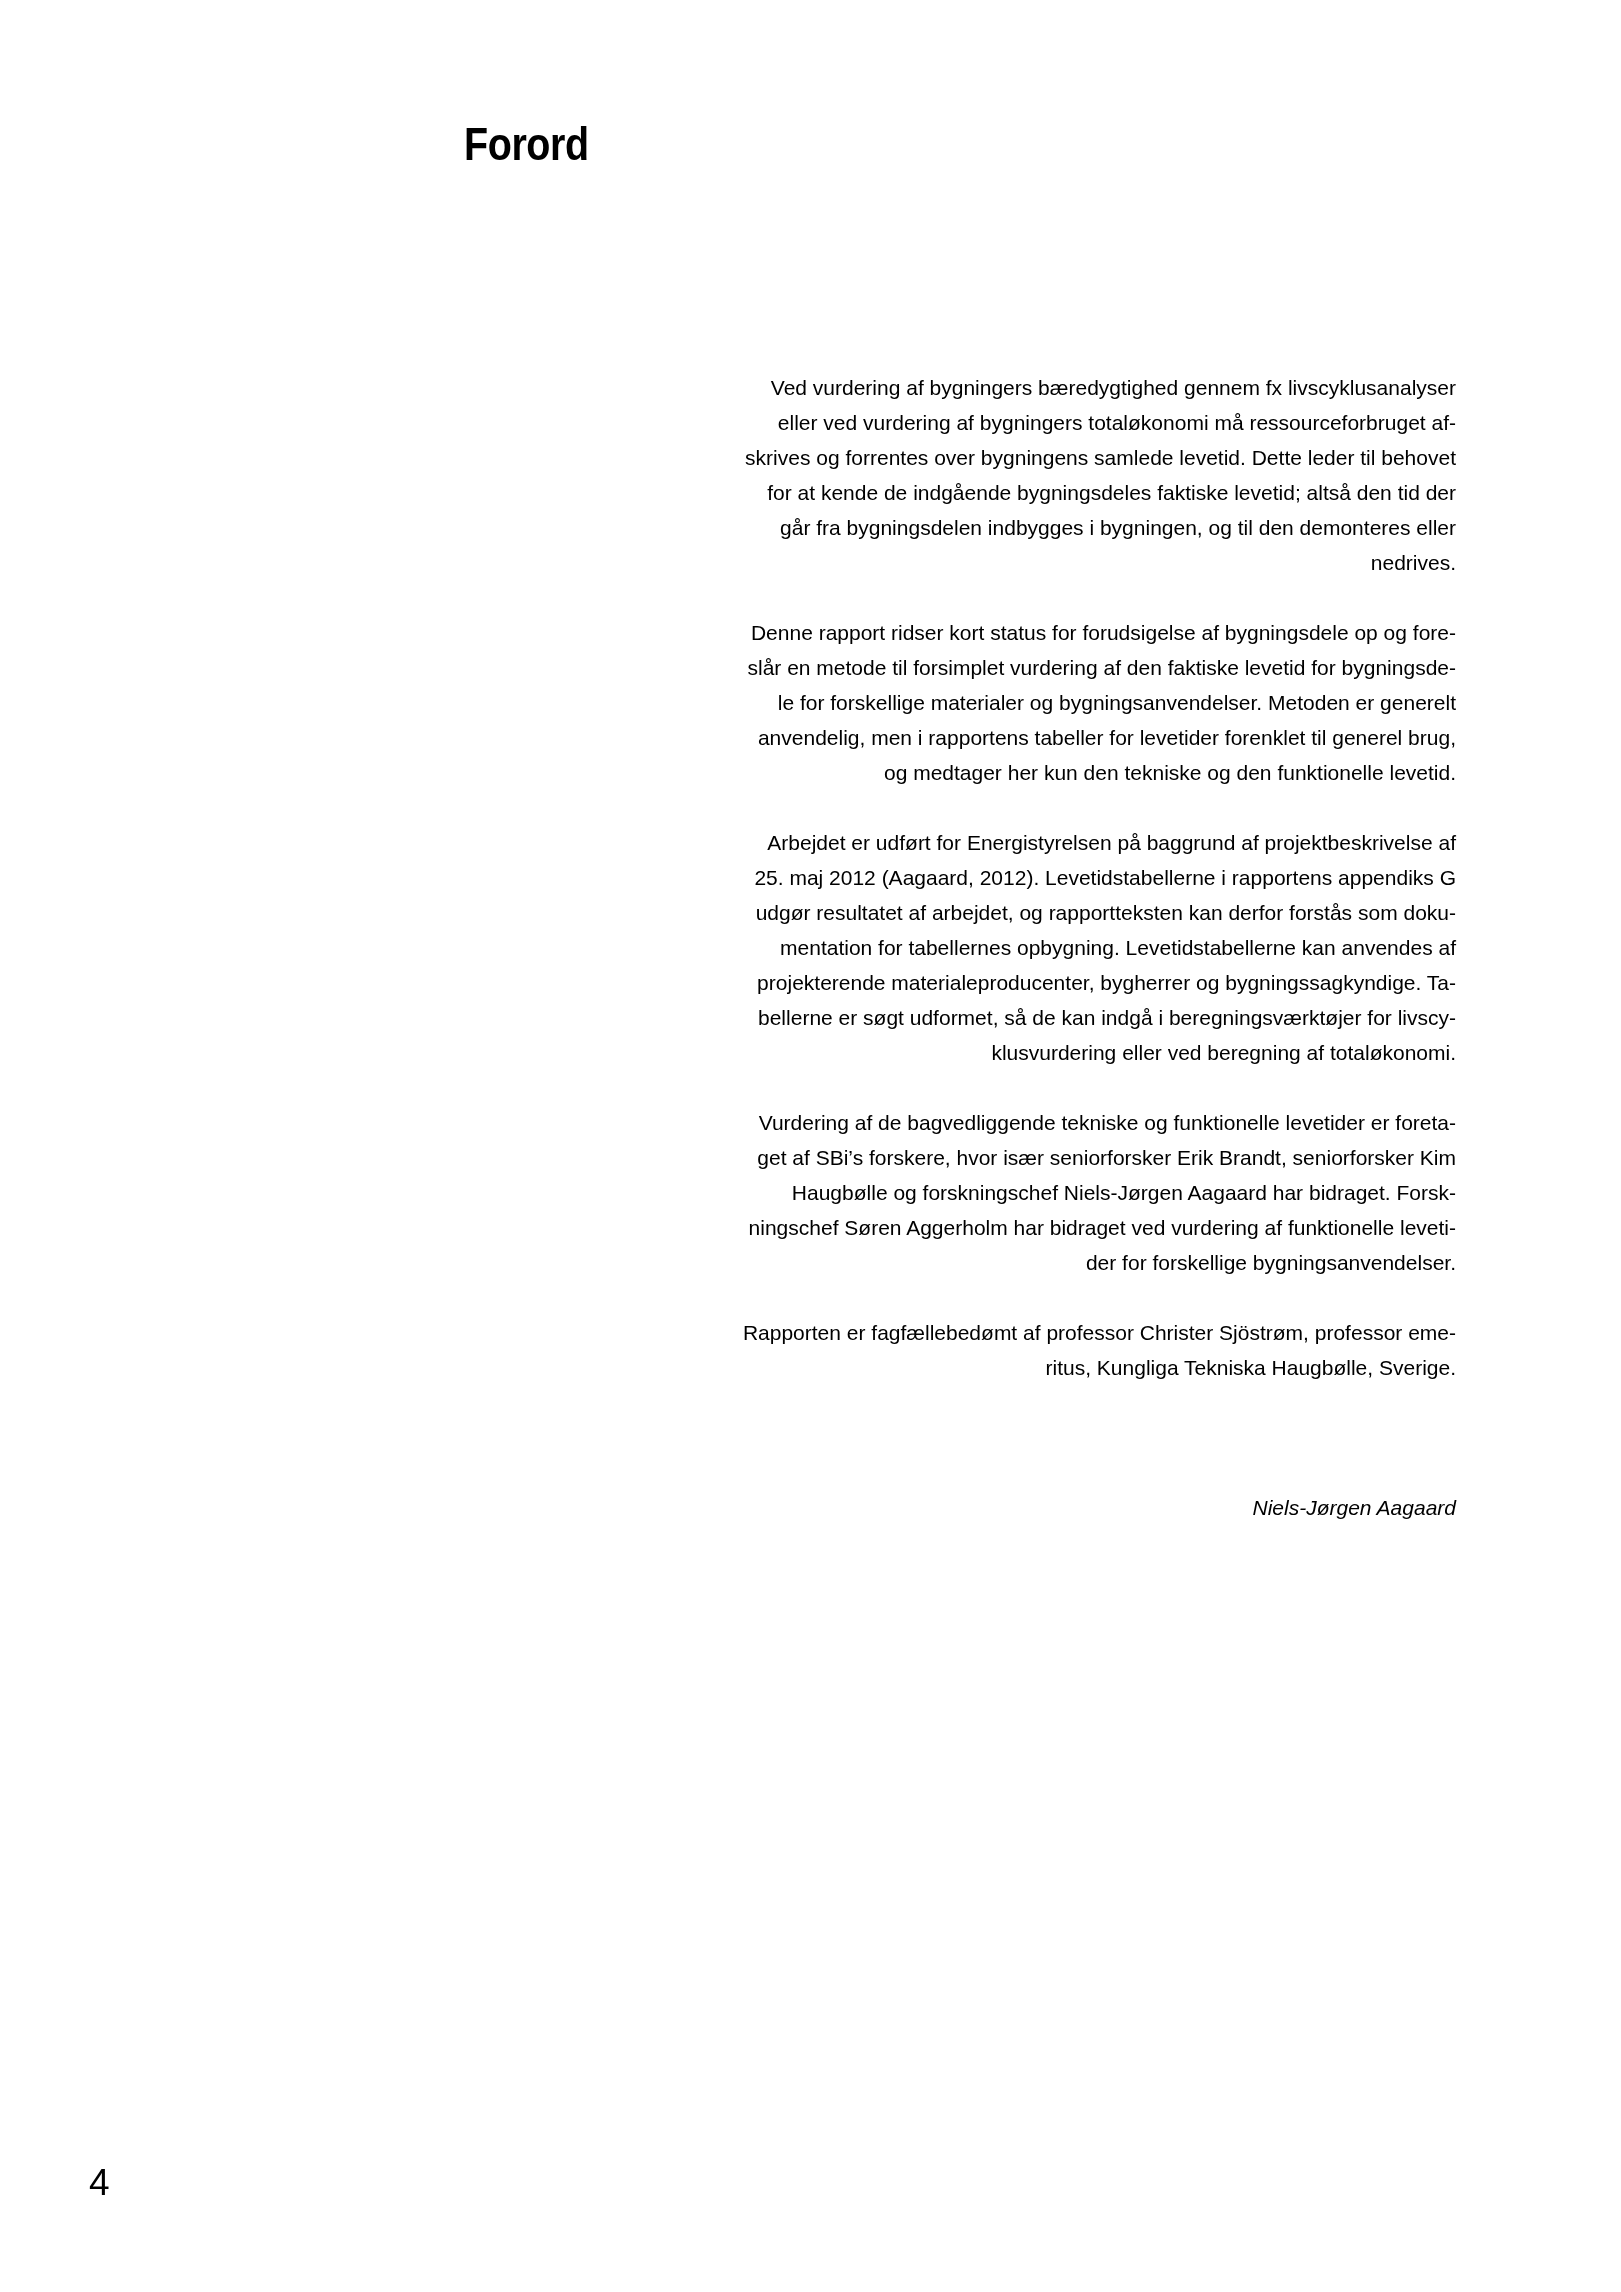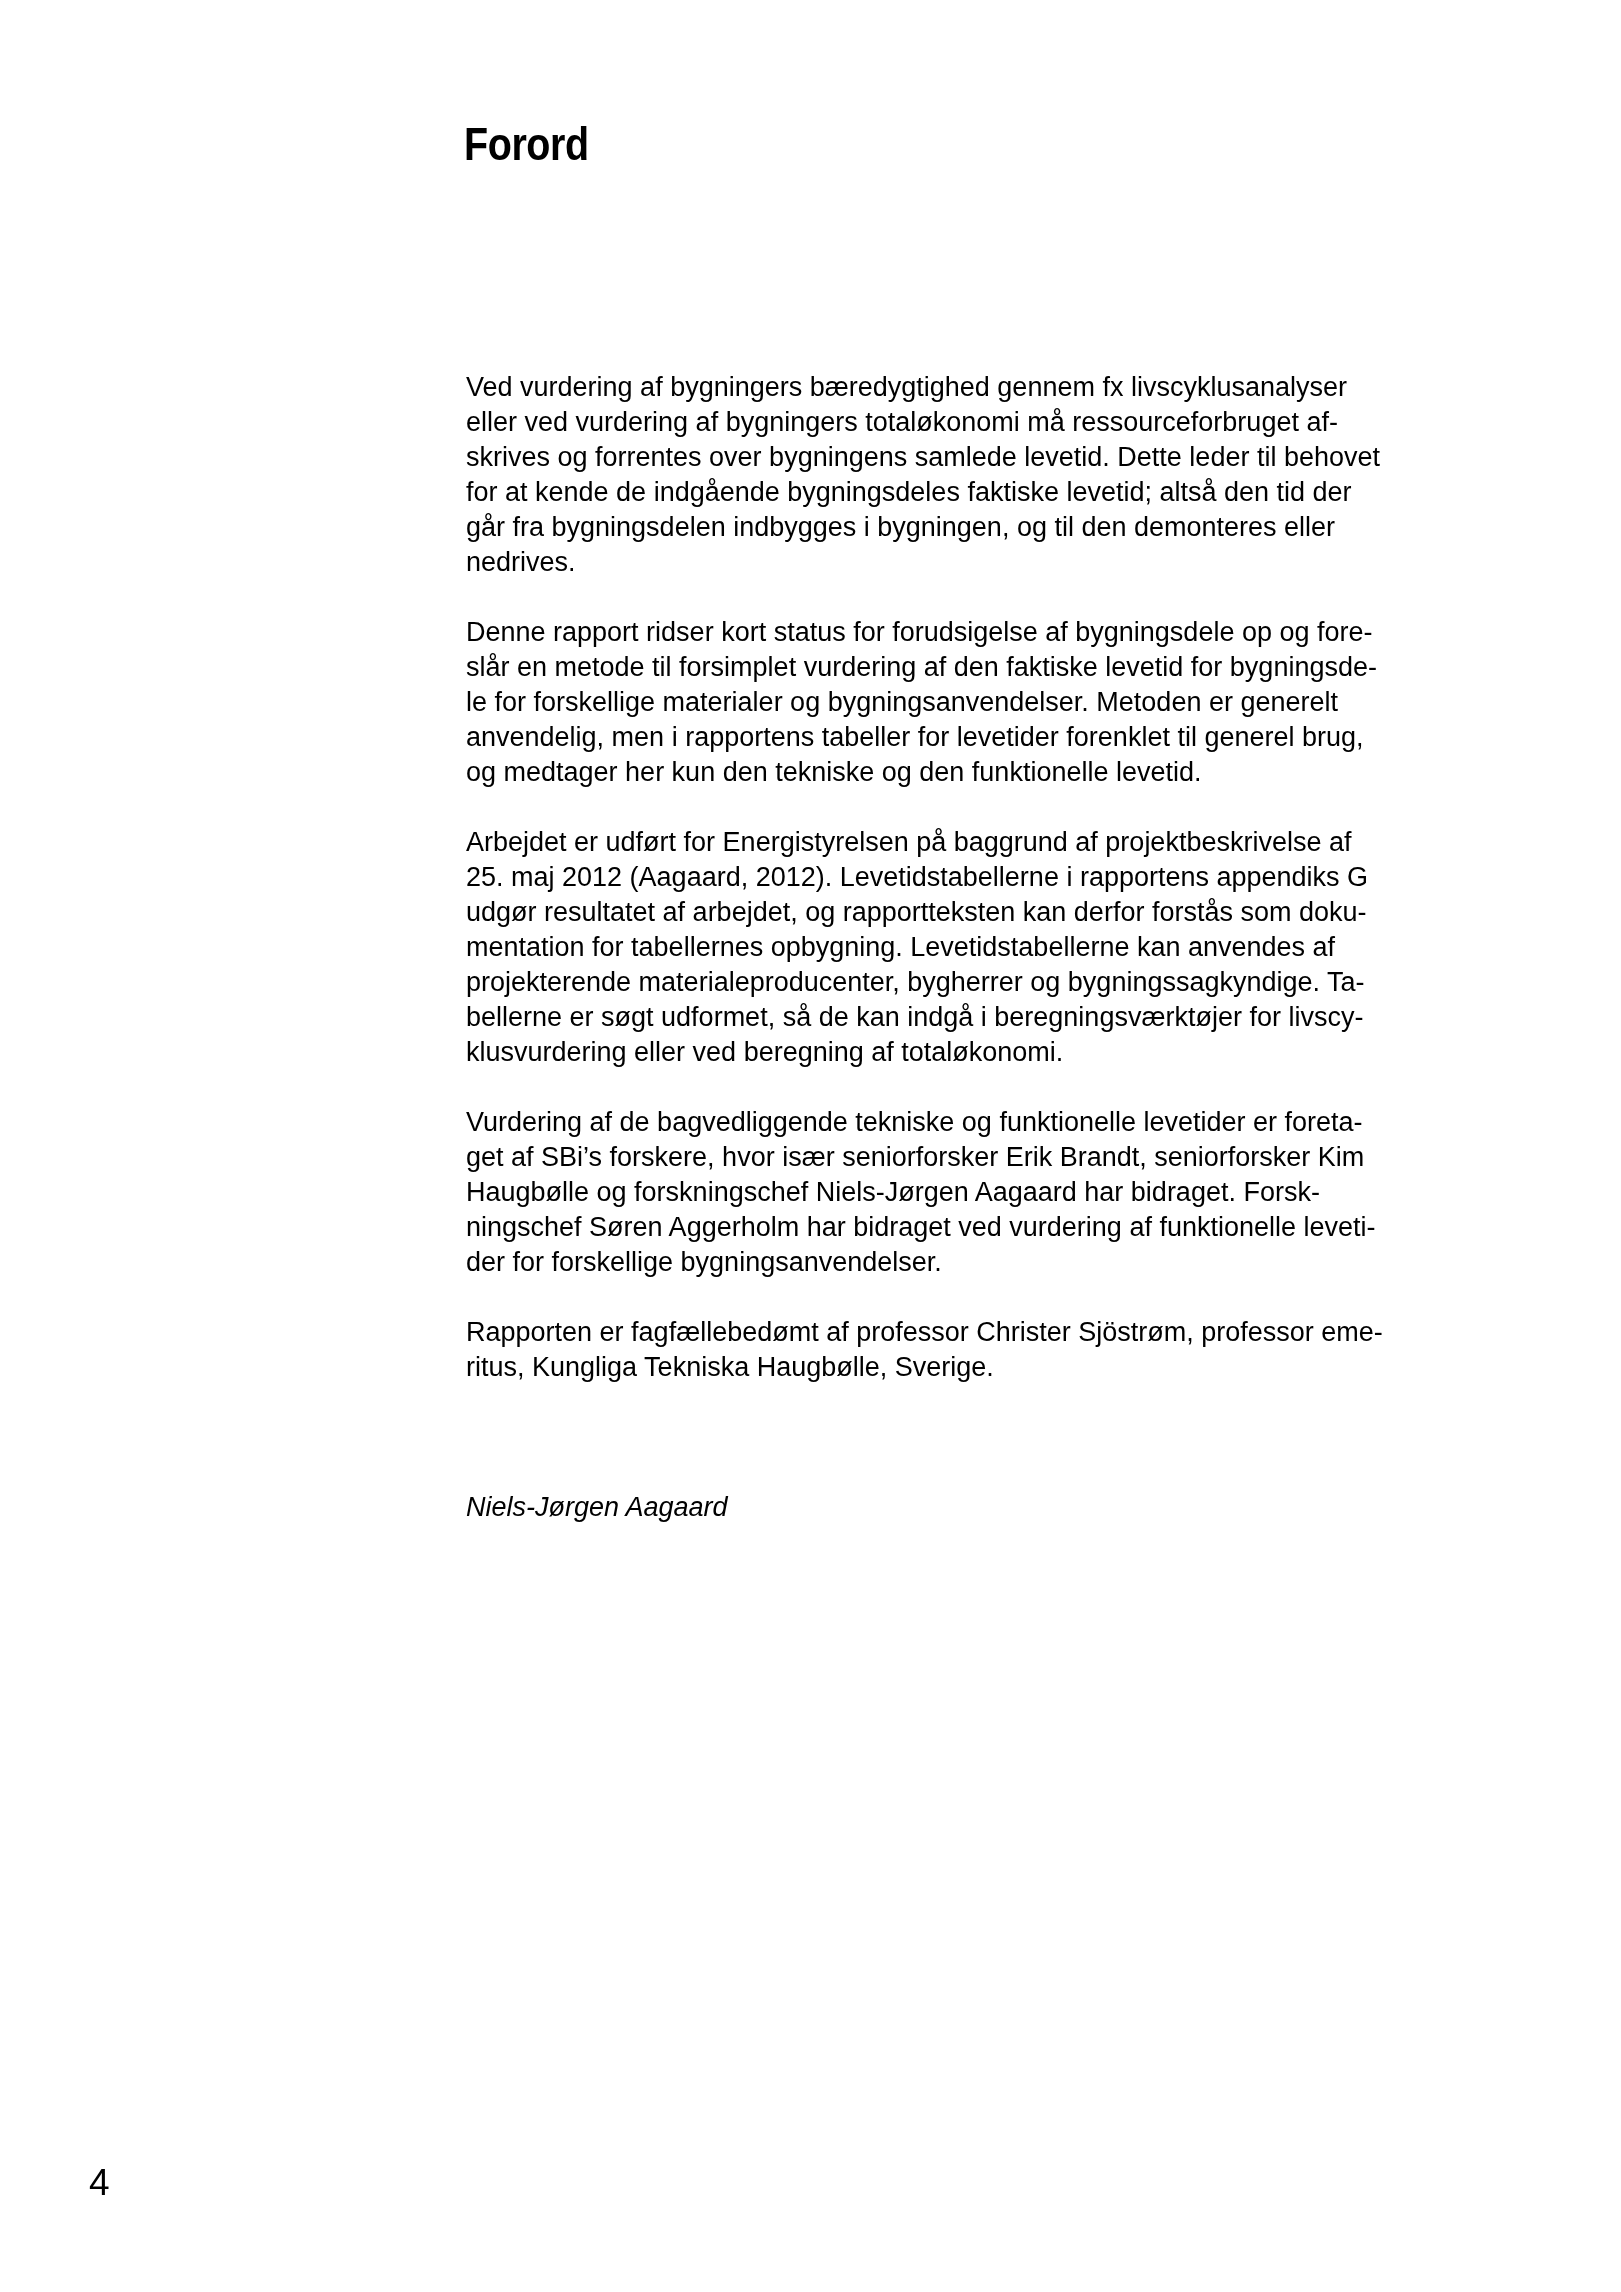--- a/index.html
+++ b/index.html
@@ -9,40 +9,41 @@
     background: #ffffff;
     position: relative;
     font-family: "Liberation Sans", sans-serif;
     color: #000000;
     overflow: hidden;
   }
   .page {
     position: absolute;
     inset: 0;
     background: #ffffff;
+    text-align: right;
   }
   .page-title {
     position: absolute;
     left: 464px;
     top: 120px;
     margin: 0;
     font-size: 47px;
     font-weight: 700;
     line-height: 1;
     letter-spacing: -0.5px;
     transform: scaleX(0.84);
     transform-origin: 0 0;
     white-space: pre;
   }
   .body-text {
     position: absolute;
     left: 466px;
     top: 370px;
     width: 990px;
-    font-size: 27px;
+    font-size: 21px;
     line-height: 35px;
   }
   .body-text p {
     margin: 0 0 35px 0;
     white-space: pre;
   }
   .signature span { display: block; white-space: pre; font-style: italic; }
   .sig-name { font-style: italic; }
   .sig-role { font-style: normal; }
   .page-number {

